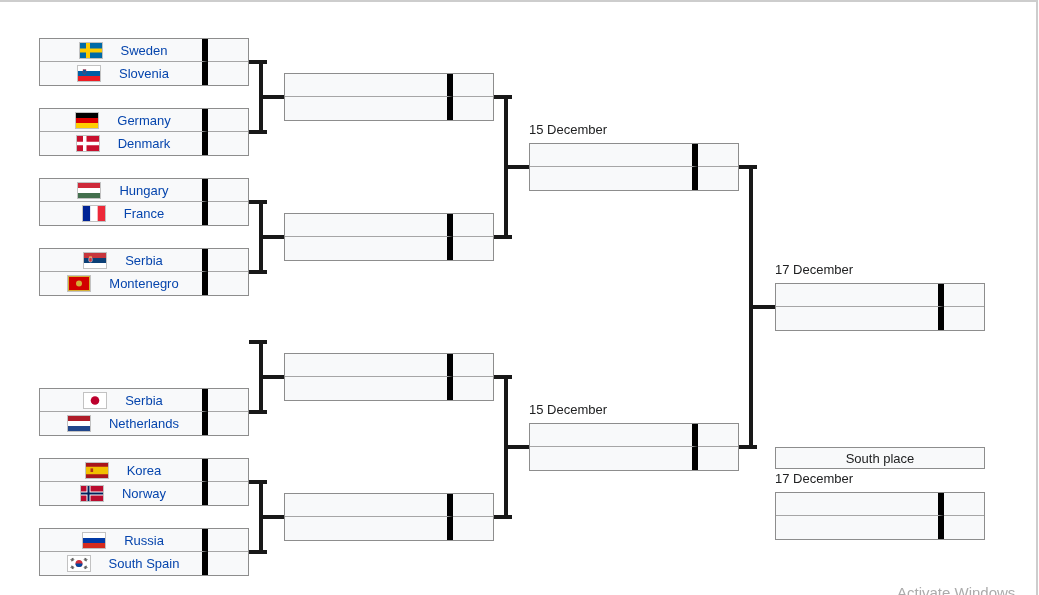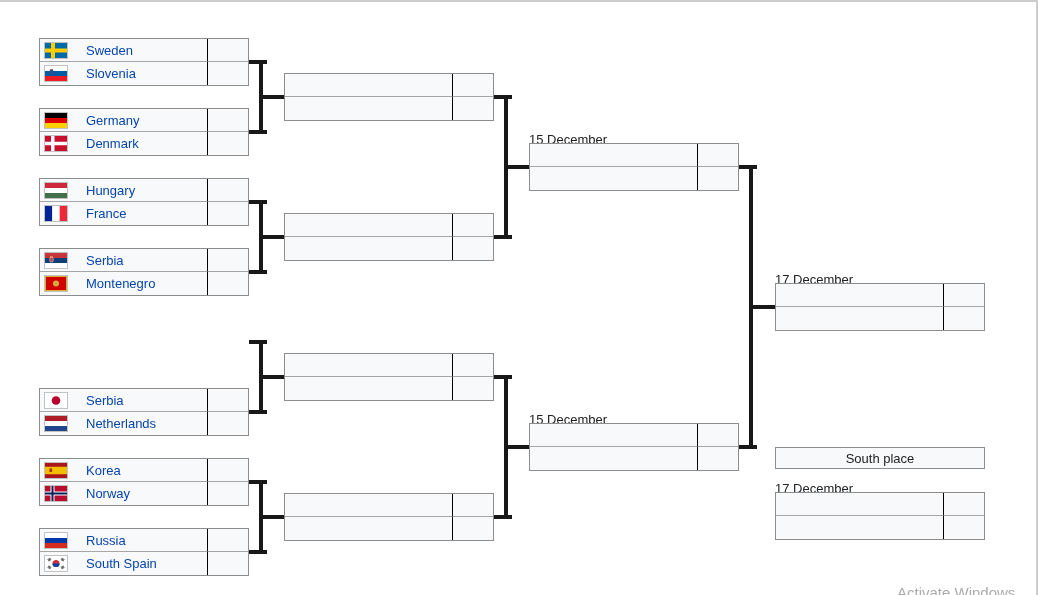--- a/index.html
+++ b/index.html
@@ -5,28 +5,28 @@
   html,body{margin:0;padding:0;background:#fff;}
   #screen{position:relative;width:1039px;height:595px;background:#ffffff;overflow:hidden;
           font-family:"Liberation Sans",sans-serif;}
   .topline{position:absolute;left:0;top:0;width:1036px;height:2px;background:#cdcdcd;}
   .rightline{position:absolute;left:1036px;top:0;width:2px;height:595px;background:#cdcdcd;}
 
   .box{position:absolute;width:210px;height:48px;display:grid;
        grid-template-columns:1fr 40px;grid-template-rows:1fr 1fr;
        background:#f8f9fa;border:1px solid #8d8d8d;box-sizing:border-box;}
   .cell{box-sizing:border-box;min-width:0;}
-  .cell.name{border-right:1px solid #000000;display:flex;align-items:center;
-             padding-left:4px;gap:18px;overflow:hidden;}
+  .cell.name{border-right:6px solid #000000;display:flex;align-items:center;
+             padding-left:4px;gap:18px;overflow:hidden;justify-content:center;}
   .cell.top{border-bottom:1px solid #a6a6a6;}
   .team{color:#0645ad;font-size:13px;white-space:nowrap;cursor:pointer;text-decoration:none;}
   .flag{flex:0 0 auto;width:22px;height:15px;border:1px solid #c2c2c2;line-height:0;display:inline-block;}
   .flag svg{display:block;}
 
-  .date-label{position:absolute;font-size:13px;color:#202122;margin-top:10px;}
+  .date-label{position:absolute;font-size:13px;color:#202122;}
   .header-box{position:absolute;width:210px;height:22px;box-sizing:border-box;
               border:1px solid #8d8d8d;background:#f8f9fa;display:flex;align-items:center;
               justify-content:center;font-size:13px;color:#202122;}
   .cline{position:absolute;background:#181818;}
   .watermark{position:absolute;left:897px;top:584px;font-size:15px;color:#ababab;white-space:nowrap;}
 </style>
 </head>
 <body>
 
 <div id="screen">

